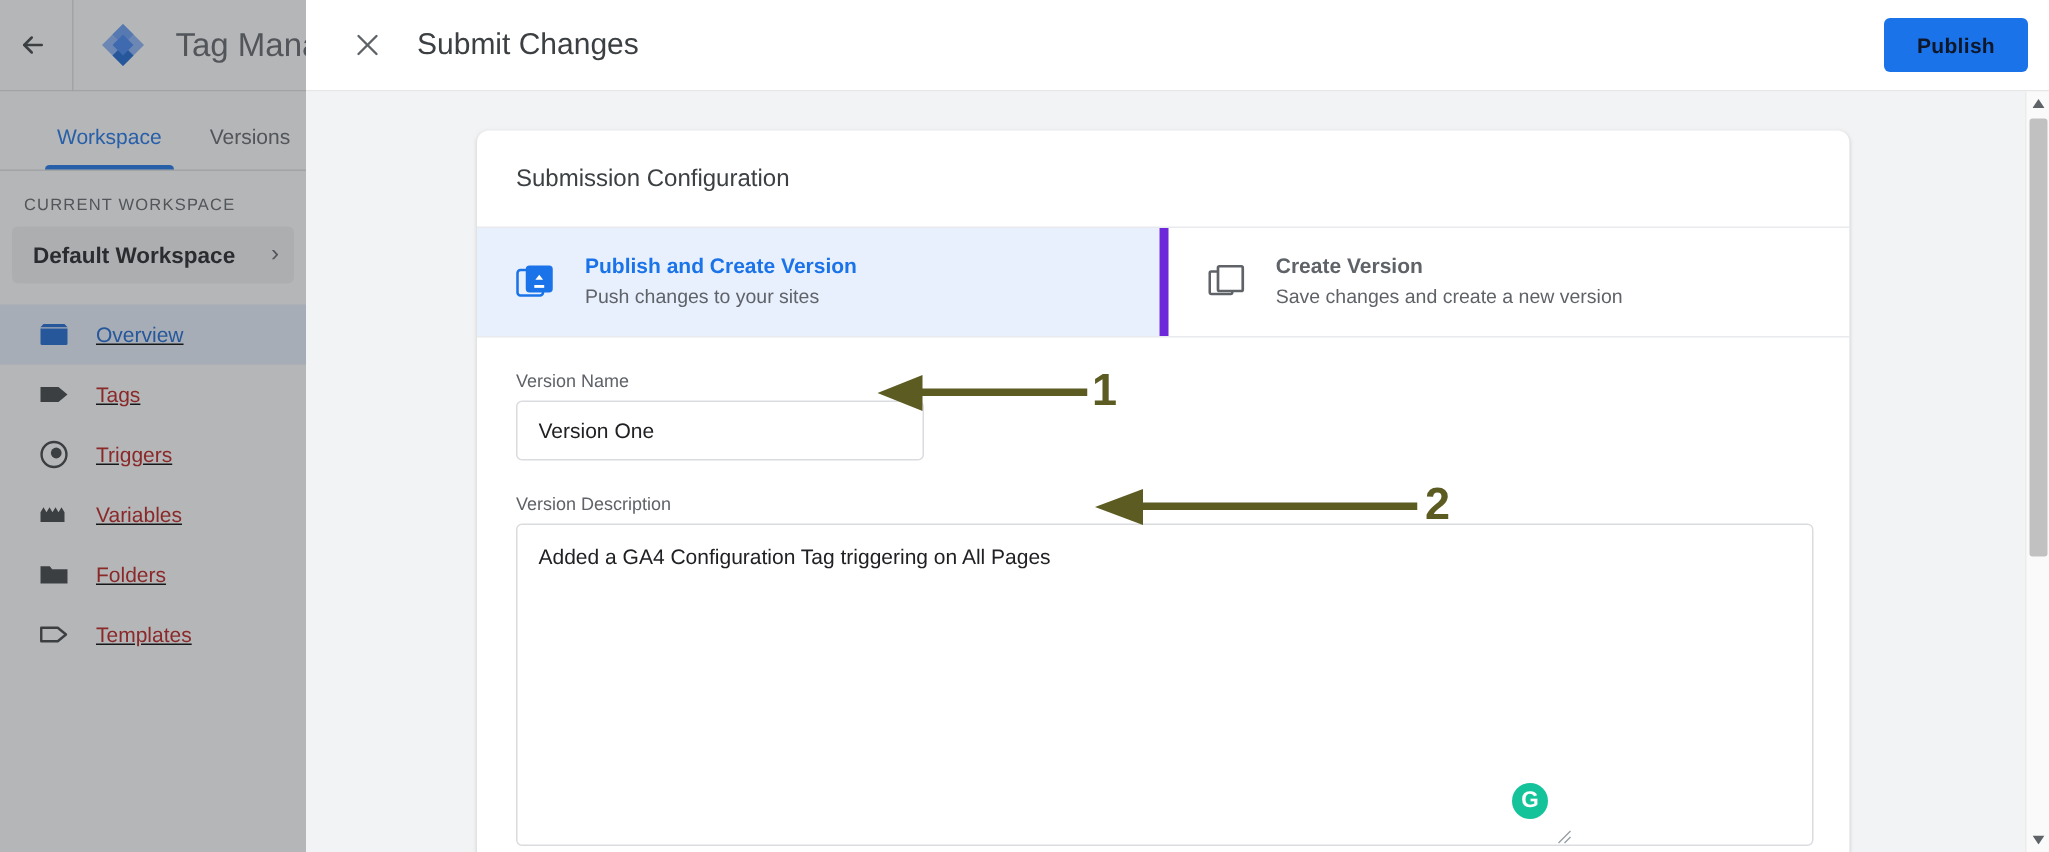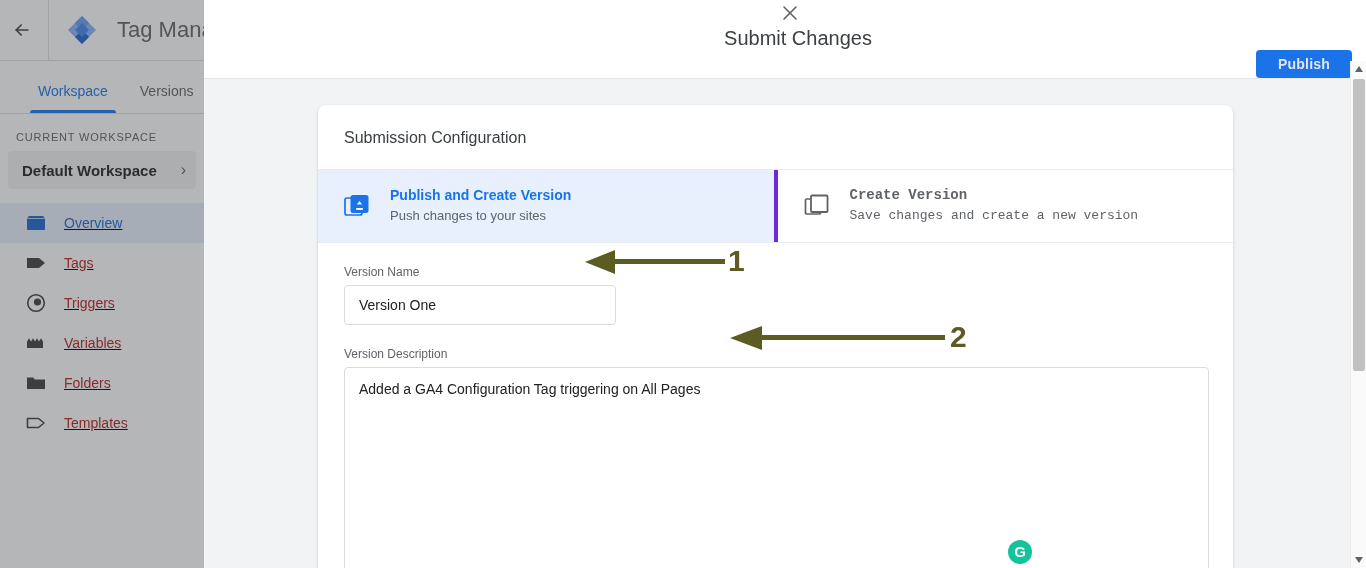--- a/index.html
+++ b/index.html
@@ -71,33 +71,33 @@
     position: absolute; left: 0; top: 0; width: 204px; height: 568px;
     background: rgba(60, 64, 67, 0.38); pointer-events: none;
   }
 
   
   .modal {
     position: absolute; left: 204px; top: 0; width: 1162px; height: 568px;
     background: #f1f3f4; overflow: hidden;
   }
   .modal-header {
-    height: 79px; background: #ffffff; border-bottom: 1px solid #e6e6e6;
-    display: flex; align-items: center; padding: 0 14px 0 24px; flex-direction: column;
+    height: 61px; background: #ffffff; border-bottom: 1px solid #e6e6e6;
+    display: flex; align-items: center; padding: 0 14px 0 24px;
   }
   .close-x {
     width: 34px; height: 34px; display: flex; align-items: center;
     justify-content: center; color: #5f6368; font-size: 22px; line-height: 1;
     font-weight: 300; cursor: pointer;
   }
   .modal-title {
     margin-left: 16px; font-size: 20px; color: #3c4043; white-space: nowrap;
   }
   .publish-btn {
-    margin-left: auto; background: #1a73e8; color: #e5e5e5;
+    margin-left: auto; background: #1a73e8; color: #0f172a;
     font-size: 14px; font-weight: bold; border: none; border-radius: 4px;
     padding: 0 22px; height: 36px; cursor: pointer; letter-spacing: .2px;
   }
   .modal-body {
     position: relative; height: 507px; overflow: hidden; background: #f1f3f4;
   }
 
   
   .card {
     position: absolute; left: 114px; top: 26px; width: 915px;
@@ -107,21 +107,21 @@
   }
   .card-title {
     font-size: 16px; color: #3c4043; padding: 24px 0 22px 26px;
   }
   .choice-row { display: flex; border-top: 1px solid #e8eaed; border-bottom: 1px solid #e8eaed; }
   .choice {
     flex: 1; display: flex; align-items: center; gap: 20px;
     padding: 16px 18px 16px 26px; cursor: pointer; min-height: 66px;
   }
   .choice.selected { background: #e8f0fe; }
-  .choice + .choice { border-left: 4px solid #6d28d9; font-family: Liberation Mono, monospace; }
+  .choice + .choice { border-left: 6px solid #6d28d9; }
   .choice-ico { width: 26px; height: 26px; flex: none; }
   .choice-main { font-size: 14px; font-weight: bold; color: #5f6368; line-height: 1.35; }
   .choice.selected .choice-main { color: #1a73e8; }
   .choice-sub { font-size: 13px; color: #5f6368; line-height: 1.45; margin-top: 2px; }
 
   .form { padding: 22px 26px 10px 26px; }
   .field-label { font-size: 12px; color: #5f6368; margin-bottom: 6px; }
   .text-input {
     width: 272px; height: 40px; border: 1px solid #dadce0; border-radius: 4px;
     font-size: 14px; color: #202124; padding: 0 14px;

